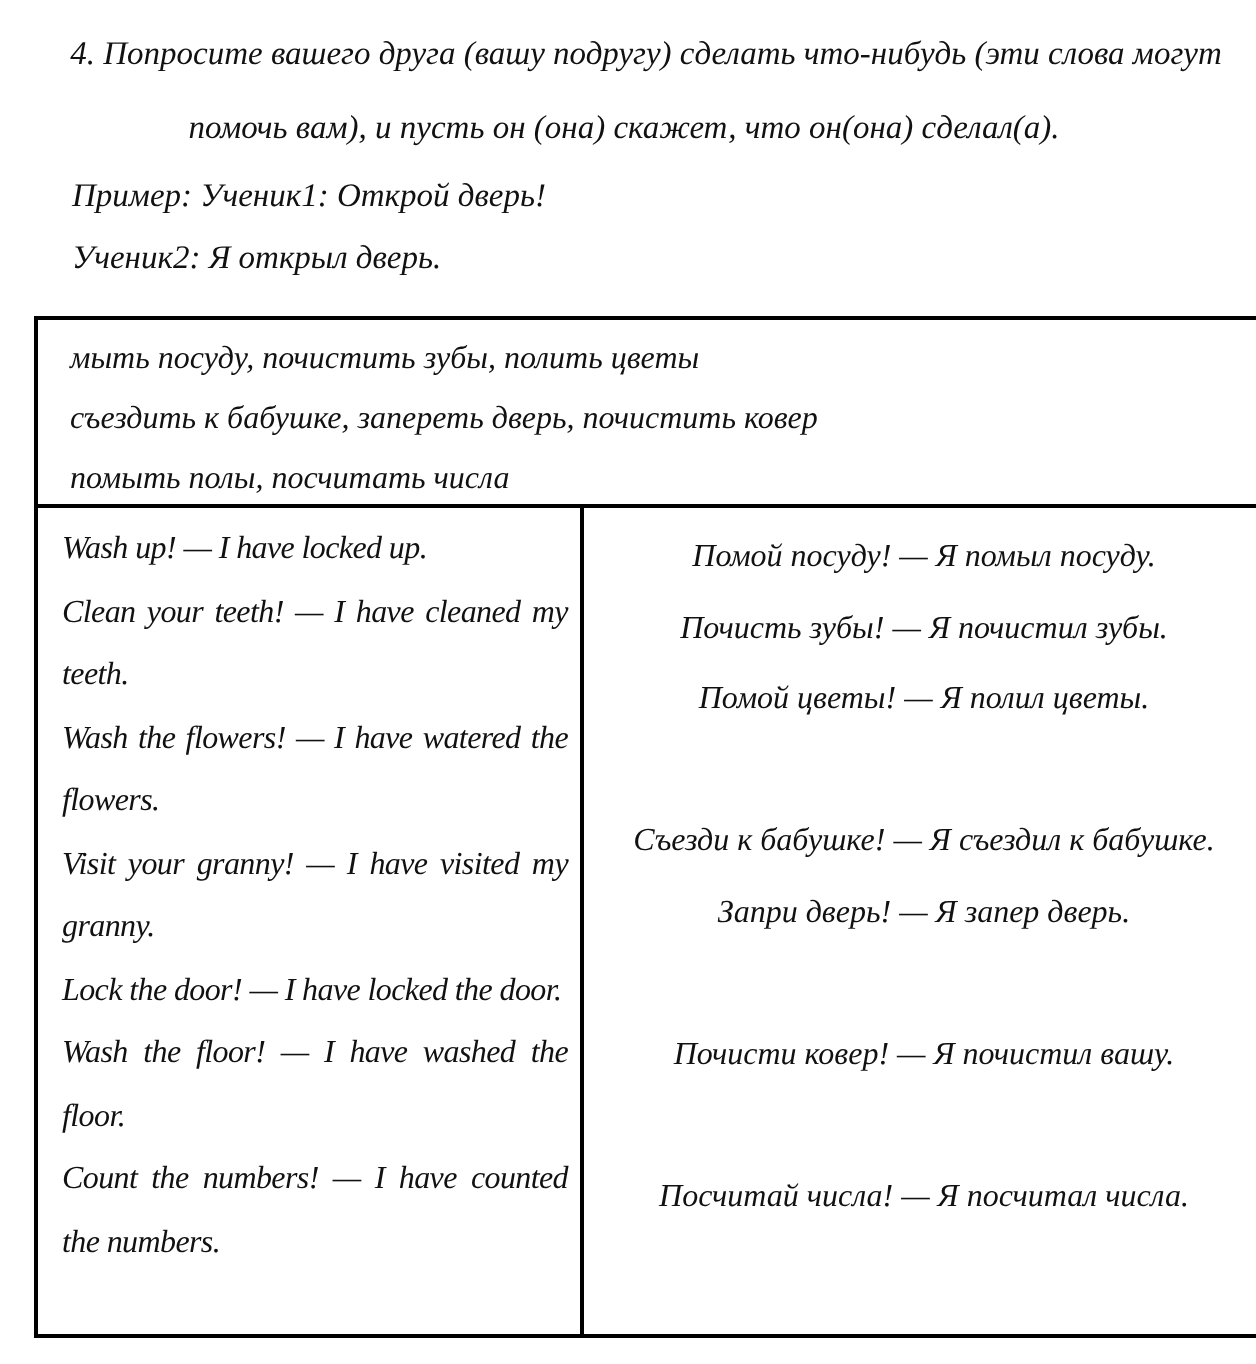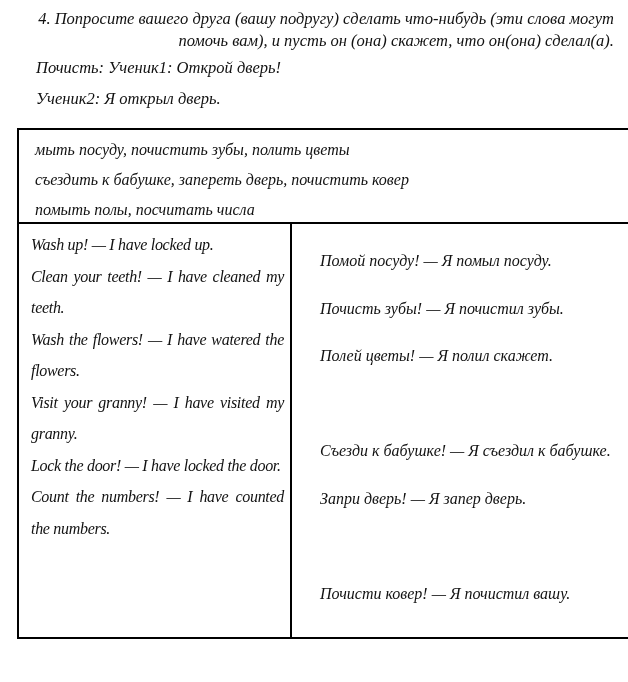--- a/index.html
+++ b/index.html
@@ -14,22 +14,22 @@
     background: #ffffff;
     color: #111111;
     font-family: "Liberation Serif", serif;
     font-style: italic;
     overflow: hidden;
   }
   .intro {
     margin: 8px 14px 0 10px;
     text-indent: 22px;
     font-size: 16.5px;
-    line-height: 22px;
-    text-align: right;
+    line-height: 37px;
+    text-align: center;
     font-style: italic;
   }
   .example {
     margin: 0 0 0 36px;
     font-size: 16.5px;
     line-height: 31px;
   }
   .ex-table {
     box-sizing: border-box;
     margin: 14px 0 0 17px;
@@ -69,60 +69,62 @@
   .col-ru {
     flex: 1;
     padding: 5px 8px 0 12px;
   }
   .en-item {
     margin: 0;
     line-height: 31.5px;
     text-align: justify;
   }
   .ru-line {
-    margin: 16px;
+    margin: 4px;
     line-height: 31.5px;
     min-height: 31.5px;
     white-space: nowrap;
+    text-align: center;
   }
 </style>
 </head>
 <body>
 
 <div class="page">
 
   <p class="intro">4. Попросите вашего друга (вашу подругу) сделать что-нибудь (эти слова могут помочь вам), и пусть он (она) скажет, что он(она) сделал(а).</p>
 
-  <p class="example">Почисть: Ученик1: Открой дверь!</p>
+  <p class="example">Пример: Ученик1: Открой дверь!</p>
 
   <p class="example">Ученик2: Я открыл дверь.</p>
 
   <div class="ex-table">
 
     <div class="word-bank">
       <p class="wb-line">мыть посуду, почистить зубы, полить цветы</p>
       <p class="wb-line">съездить к бабушке, запереть дверь, почистить ковер</p>
       <p class="wb-line">помыть полы, посчитать числа</p>
     </div>
 
     <div class="answers-row">
 
       <div class="col col-en">
         <p class="en-item">Wash up! — I have locked up.</p>
         <p class="en-item">Clean your teeth! — I have cleaned my teeth.</p>
         <p class="en-item">Wash the flowers! — I have watered the flowers.</p>
         <p class="en-item">Visit your granny! — I have visited my granny.</p>
         <p class="en-item">Lock the door! — I have locked the door.</p>
+        <p class="en-item">Wash the floor! — I have washed the floor.</p>
         <p class="en-item">Count the numbers! — I have counted the numbers.</p>
       </div>
 
       <div class="col col-ru">
         <p class="ru-line">Помой посуду! — Я помыл посуду.</p>
         <p class="ru-line">Почисть зубы! — Я почистил зубы.</p>
-        <p class="ru-line">Полей цветы! — Я полил скажет.</p>
+        <p class="ru-line">Помой цветы! — Я полил цветы.</p>
         <p class="ru-line"></p>
         <p class="ru-line">Съезди к бабушке! — Я съездил к бабушке.</p>
         <p class="ru-line">Запри дверь! — Я запер дверь.</p>
         <p class="ru-line"></p>
         <p class="ru-line">Почисти ковер! — Я почистил вашу.</p>
         <p class="ru-line"></p>
         <p class="ru-line">Посчитай числа! — Я посчитал числа.</p>
       </div>
 
     </div>

